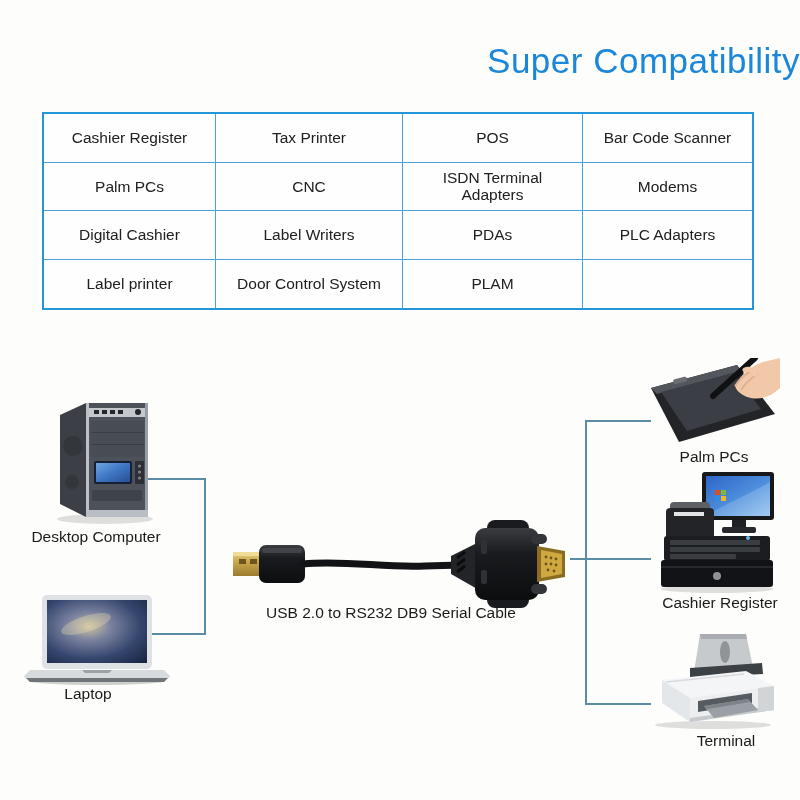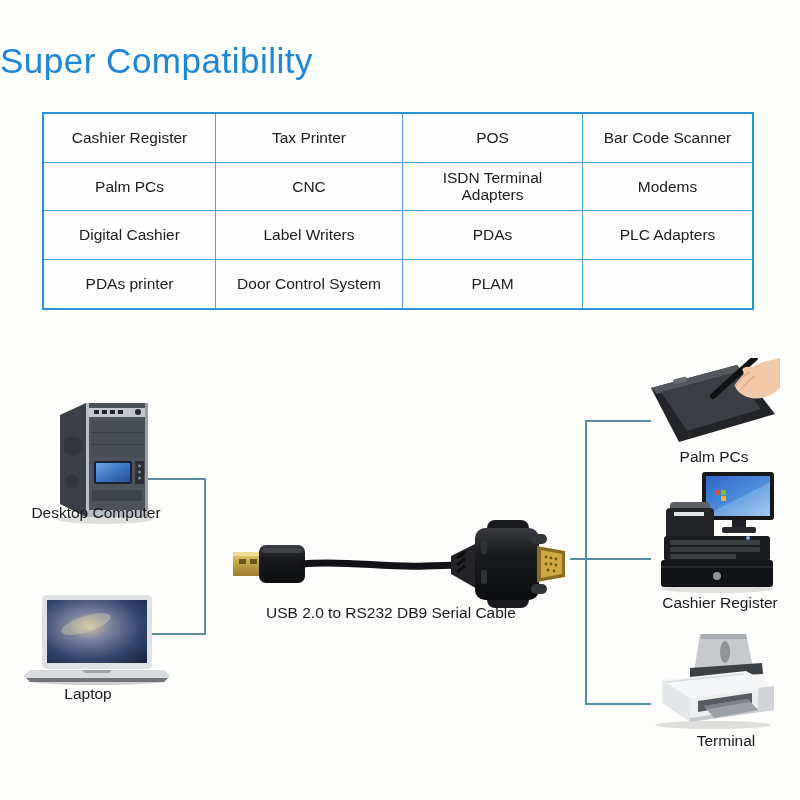--- a/index.html
+++ b/index.html
@@ -7,21 +7,21 @@
     width:800px;height:800px;position:relative;overflow:hidden;
     background:#fdfdfb;
     font-family:"Liberation Sans", sans-serif;
     color:#1c1c1c;
   }
   .abs{position:absolute;}
 
   
   .title{
     position:absolute;top:41px;left:0;width:800px;
-    text-align:left;font-size:35px;letter-spacing:0.5px;
+    text-align:right;font-size:35px;letter-spacing:0.5px;
     color:#1b87da;font-weight:400;
   }
 
   
   .compat-table{
     position:absolute;left:42px;top:112px;width:712px;height:198px;
     box-sizing:border-box;border:2px solid #2596d8;background:#fefefe;
     display:grid;grid-template-columns:172px 187px 180px 1fr;
     grid-template-rows:1fr 1fr 1fr 1fr;
   }
@@ -82,21 +82,21 @@
       <span>Label Writers</span>
     </div>
   <div class="cell">
       <span>PDAs</span>
     </div>
   <div class="cell">
       <span>PLC Adapters</span>
     </div>
 
   <div class="cell">
-      <span>PDAs printer</span>
+      <span>Label printer</span>
     </div>
   <div class="cell">
       <span>Door Control System</span>
     </div>
   <div class="cell">
       <span>PLAM</span>
     </div>
 </div>
 
 <div class="cline" style="left:148px;top:478px;width:57px;height:2px;"></div>
@@ -134,21 +134,21 @@
   <rect x="41" y="46" width="53" height="1" fill="#3a3e45"></rect>
   <rect x="44" y="63" width="38" height="23" rx="2" fill="#161f33"></rect>
   <rect x="46" y="65" width="34" height="19" fill="url(#lcdg)"></rect>
   <rect x="85" y="63" width="9" height="23" fill="#2c3036"></rect>
   <circle cx="89.5" cy="68" r="1.6" fill="#7d8288"></circle>
   <circle cx="89.5" cy="74" r="1.6" fill="#7d8288"></circle>
   <circle cx="89.5" cy="80" r="1.6" fill="#7d8288"></circle>
   <rect x="42" y="92" width="50" height="11" rx="2" fill="#3e434a"></rect>
   <rect x="36" y="112" width="62" height="7" fill="#b9bec4"></rect>
 </svg>
-<div class="dev-label" style="left:20px;top:504px;width:152px;">Desktop Computer</div>
+<div class="dev-label" style="left:20px;top:528px;width:152px;">Desktop Computer</div>
 
 <svg class="abs" style="left:24px;top:594px;" width="146" height="92" viewBox="0 0 146 92">
   <defs>
     <radialGradient id="space" cx="0.42" cy="0.42" r="0.85">
       <stop offset="0" stop-color="#cfc49e"></stop>
       <stop offset="0.25" stop-color="#7c83a0"></stop>
       <stop offset="0.6" stop-color="#35466e"></stop>
       <stop offset="1" stop-color="#141f3a"></stop>
     </radialGradient>
   </defs>

